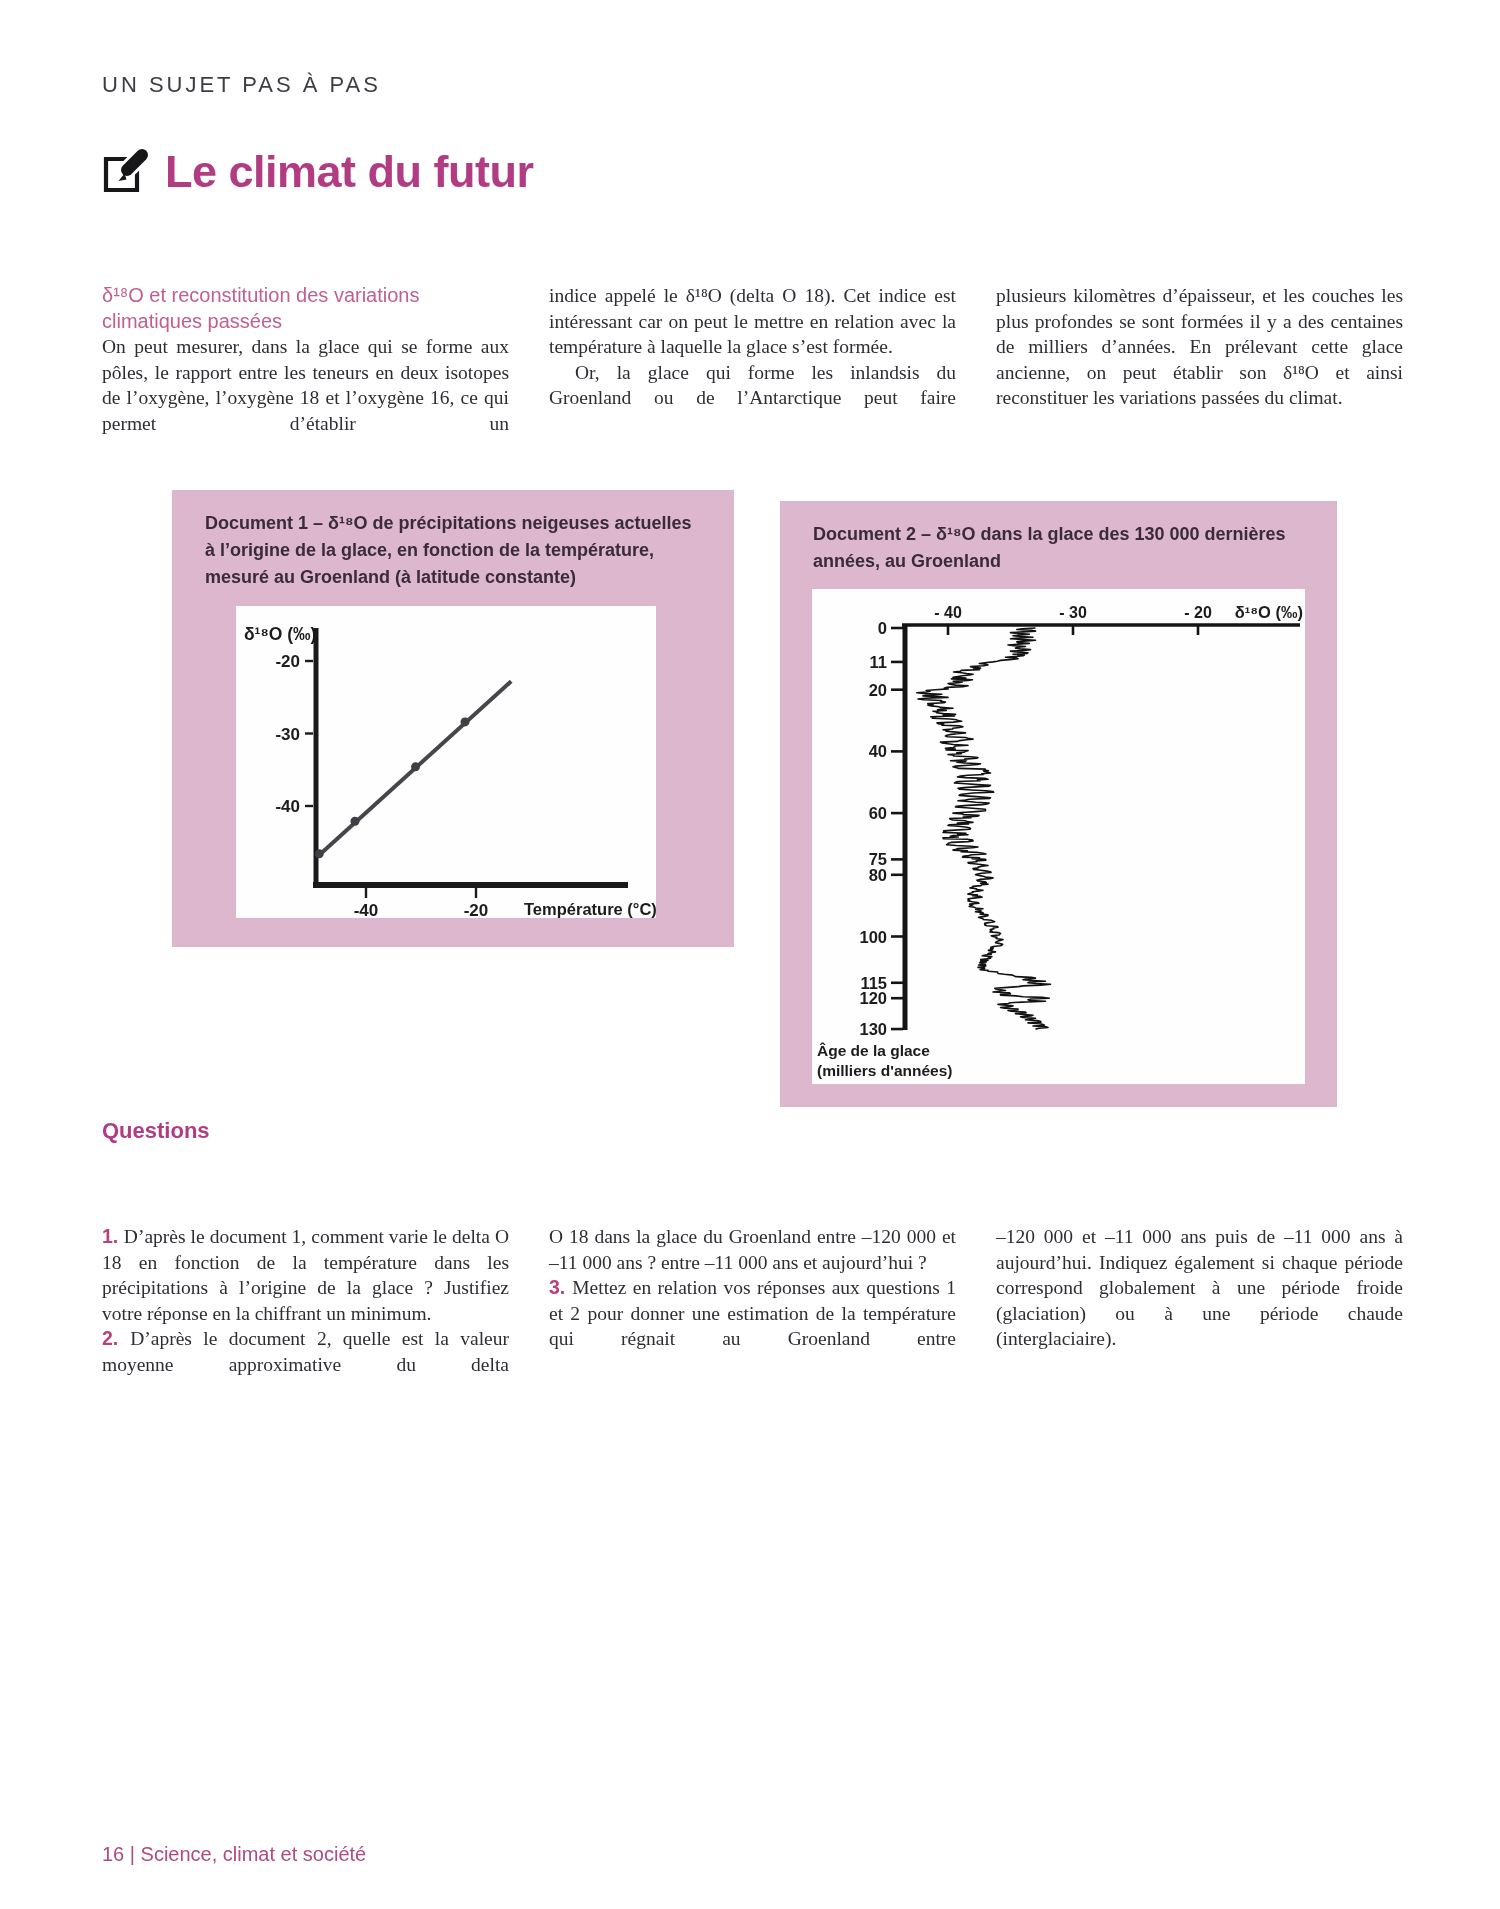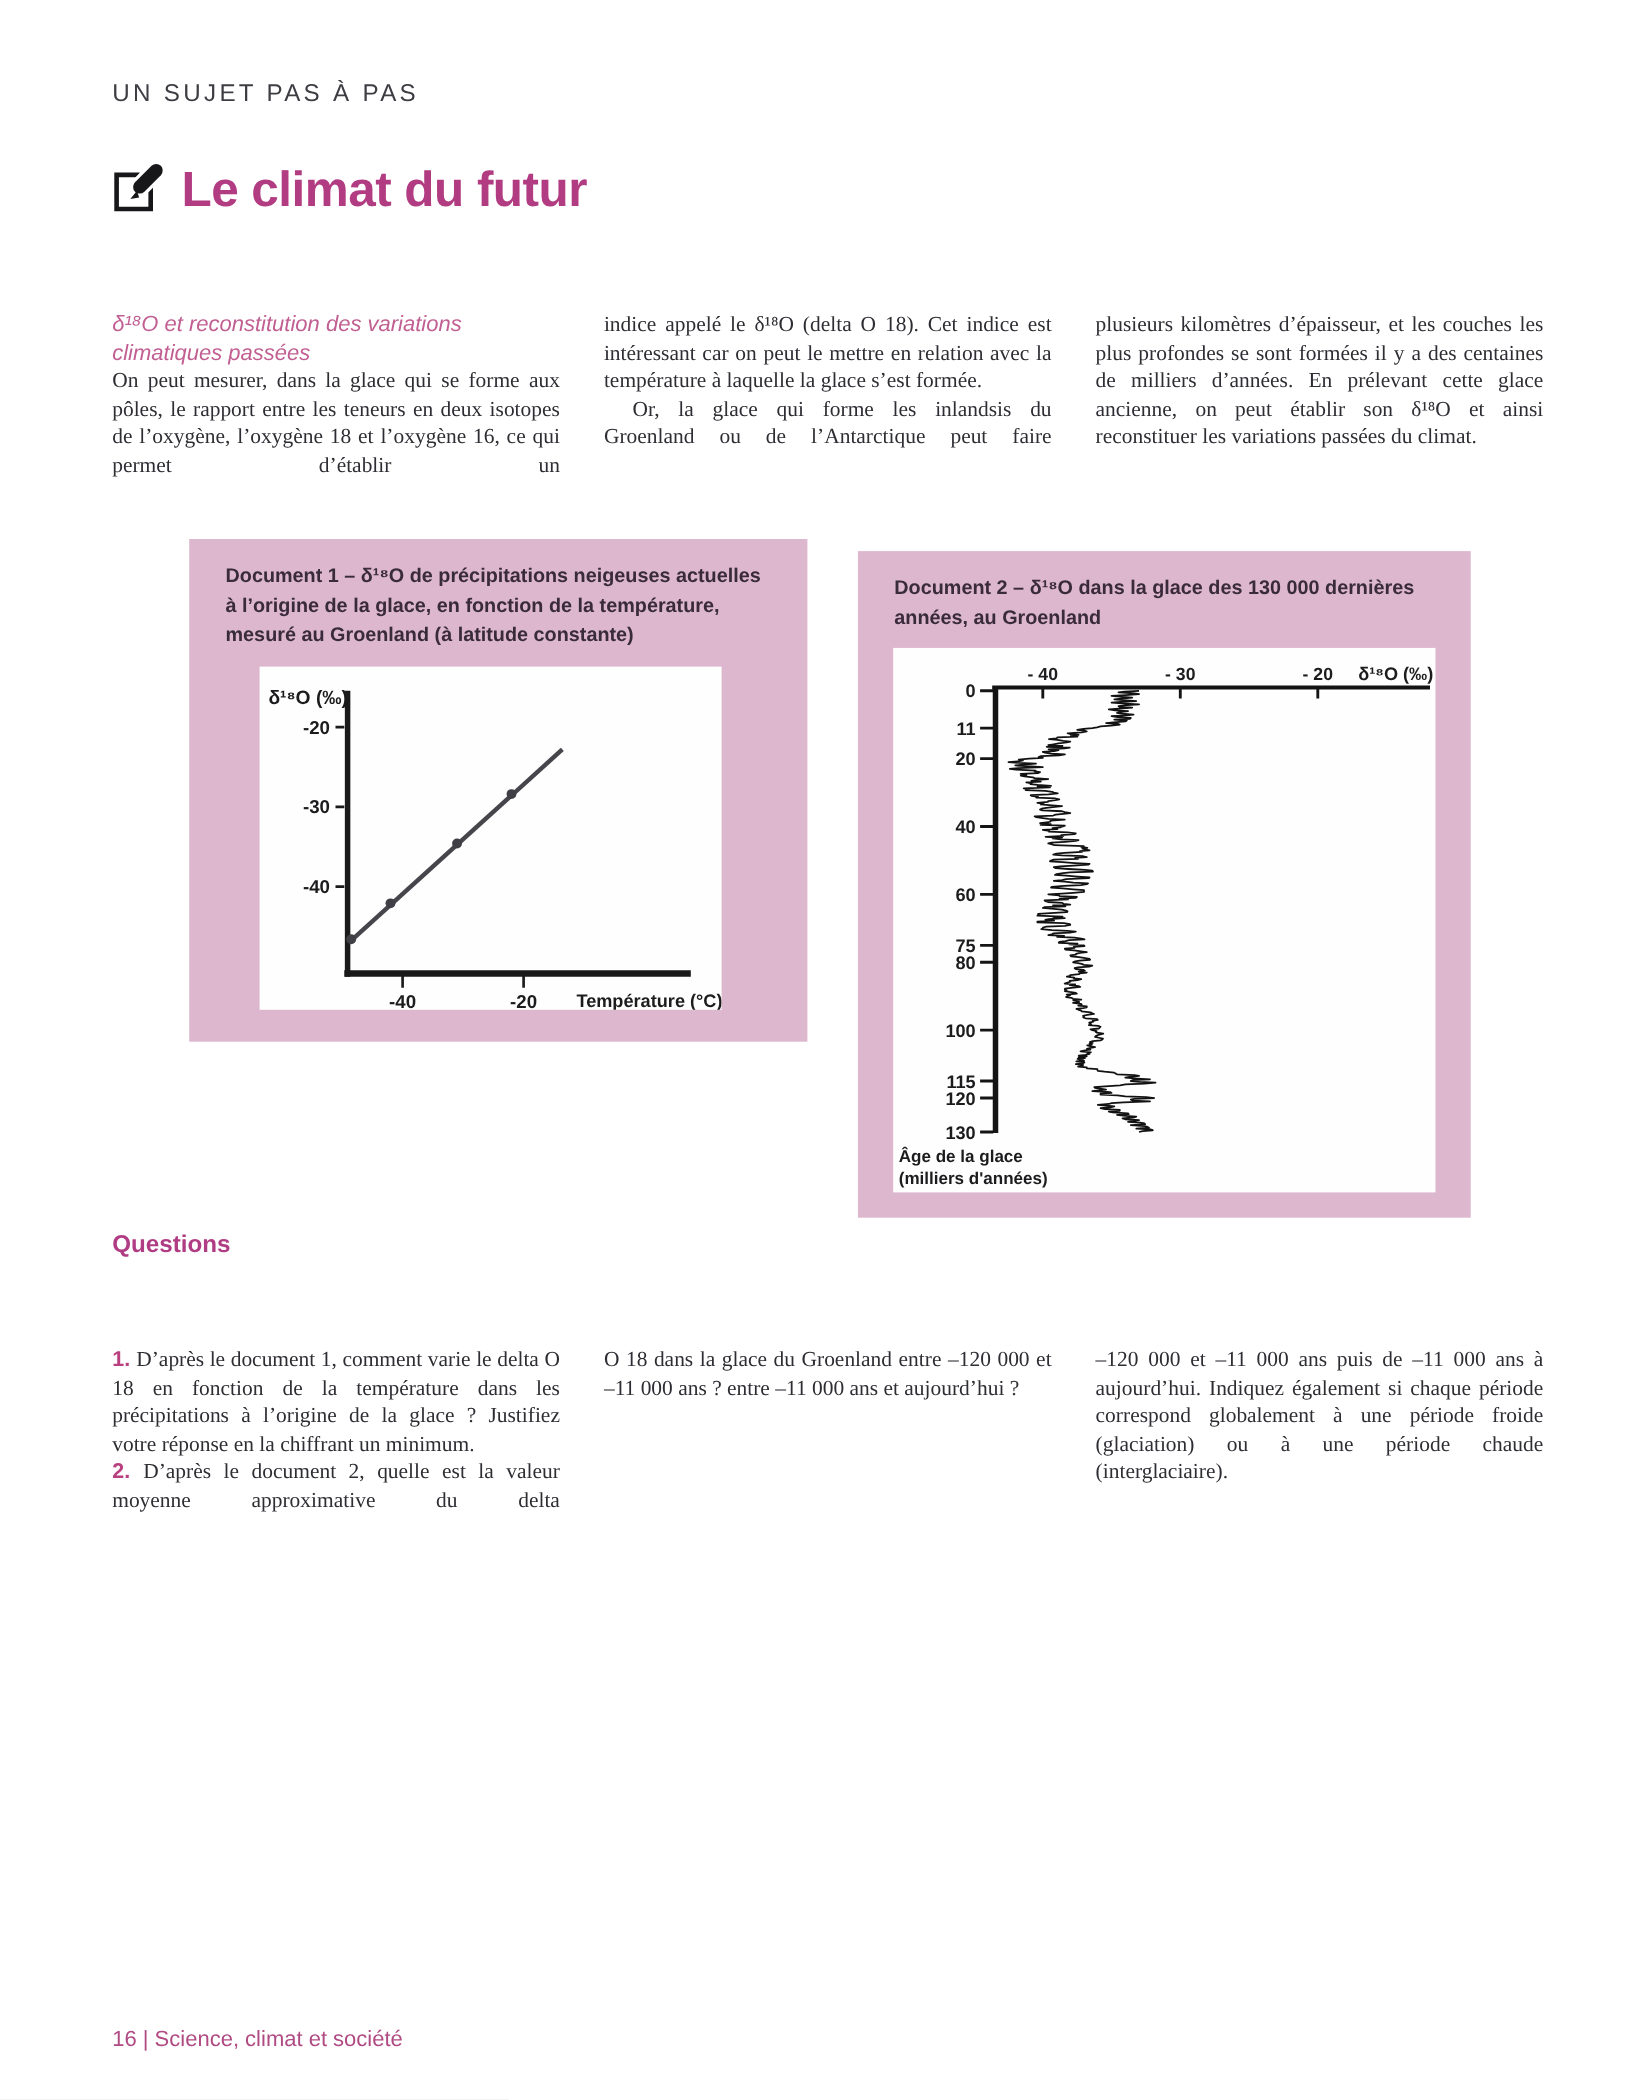--- a/index.html
+++ b/index.html
@@ -7,21 +7,21 @@
         font-family:"Liberation Serif",serif;color:#2e2d33;}
   .kicker{position:absolute;left:102px;top:72px;font-family:"Liberation Sans",sans-serif;
           font-size:22px;letter-spacing:3px;color:#3e3d43;}
   .title-row{position:absolute;left:100px;top:146px;display:flex;align-items:center;gap:17px;text-align:center;}
   .page-title{font-family:"Liberation Sans",sans-serif;font-weight:700;font-size:45px;
           letter-spacing:-0.5px;color:#b23c82;}
   .intro{position:absolute;left:102px;top:283px;width:1301px;display:flex;gap:40px;}
   .col{width:407px;font-size:19.5px;line-height:25.5px;text-align:justify;}
   .col p{margin:0;}
   .intro-heading{font-family:"Liberation Sans",sans-serif;color:#c15e92;font-size:20px;
-          line-height:25.5px;text-align:left;margin:0 0 1px 0;font-style:italic;}
+          line-height:25.5px;text-align:left;margin:0 0 1px 0;}
   .indent{text-indent:26px;}
   .cont{text-align-last:justify;}
   .doc-box{position:absolute;background:#dcb7cd;}
   #doc1{left:172px;top:490px;width:562px;height:457px;}
   #doc2{left:780px;top:490px;width:557px;height:606px;margin-top:11px;}
   .doc-title{font-family:"Liberation Sans",sans-serif;font-weight:700;font-size:18px;
           line-height:27px;color:#3a2b3c;padding:20px 28px 0 33px;text-align:left;}
   .doc-white{position:absolute;background:#fefefe;}
   #doc1-white{left:64px;top:116px;width:420px;height:312px;}
   #doc2-white{left:32px;top:88px;width:493px;height:495px;}
@@ -138,20 +138,21 @@
 
   <div class="questions-heading">Questions</div>
 
   <div class="questions">
     <div class="col">
         <span class="q-seg"><span class="qnum">1. </span><span>D’après le document 1, comment varie le delta O 18 en fonction de la température dans les précipitations à l’origine de la glace ? Justifiez votre réponse en la chiffrant un minimum.</span></span>
         <span class="q-seg cont"><span class="qnum">2. </span><span>D’après le document 2, quelle est la valeur moyenne approximative du delta</span></span>
       </div>
     <div class="col">
         <span class="q-seg"><span>O 18 dans la glace du Groenland entre –120 000 et –11 000 ans ? entre –11 000 ans et aujourd’hui ?</span></span>
+        <span class="q-seg cont"><span class="qnum">3. </span><span>Mettez en relation vos réponses aux questions 1 et 2 pour donner une estimation de la température qui régnait au Groenland entre</span></span>
       </div>
     <div class="col">
         <span class="q-seg"><span>–120 000 et –11 000 ans puis de –11 000 ans à aujourd’hui. Indiquez également si chaque période correspond globalement à une période froide (glaciation) ou à une période chaude (interglaciaire).</span></span>
       </div>
   </div>
 
   <div class="footer">16 | Science, climat et société</div>
 
 </div>
 

